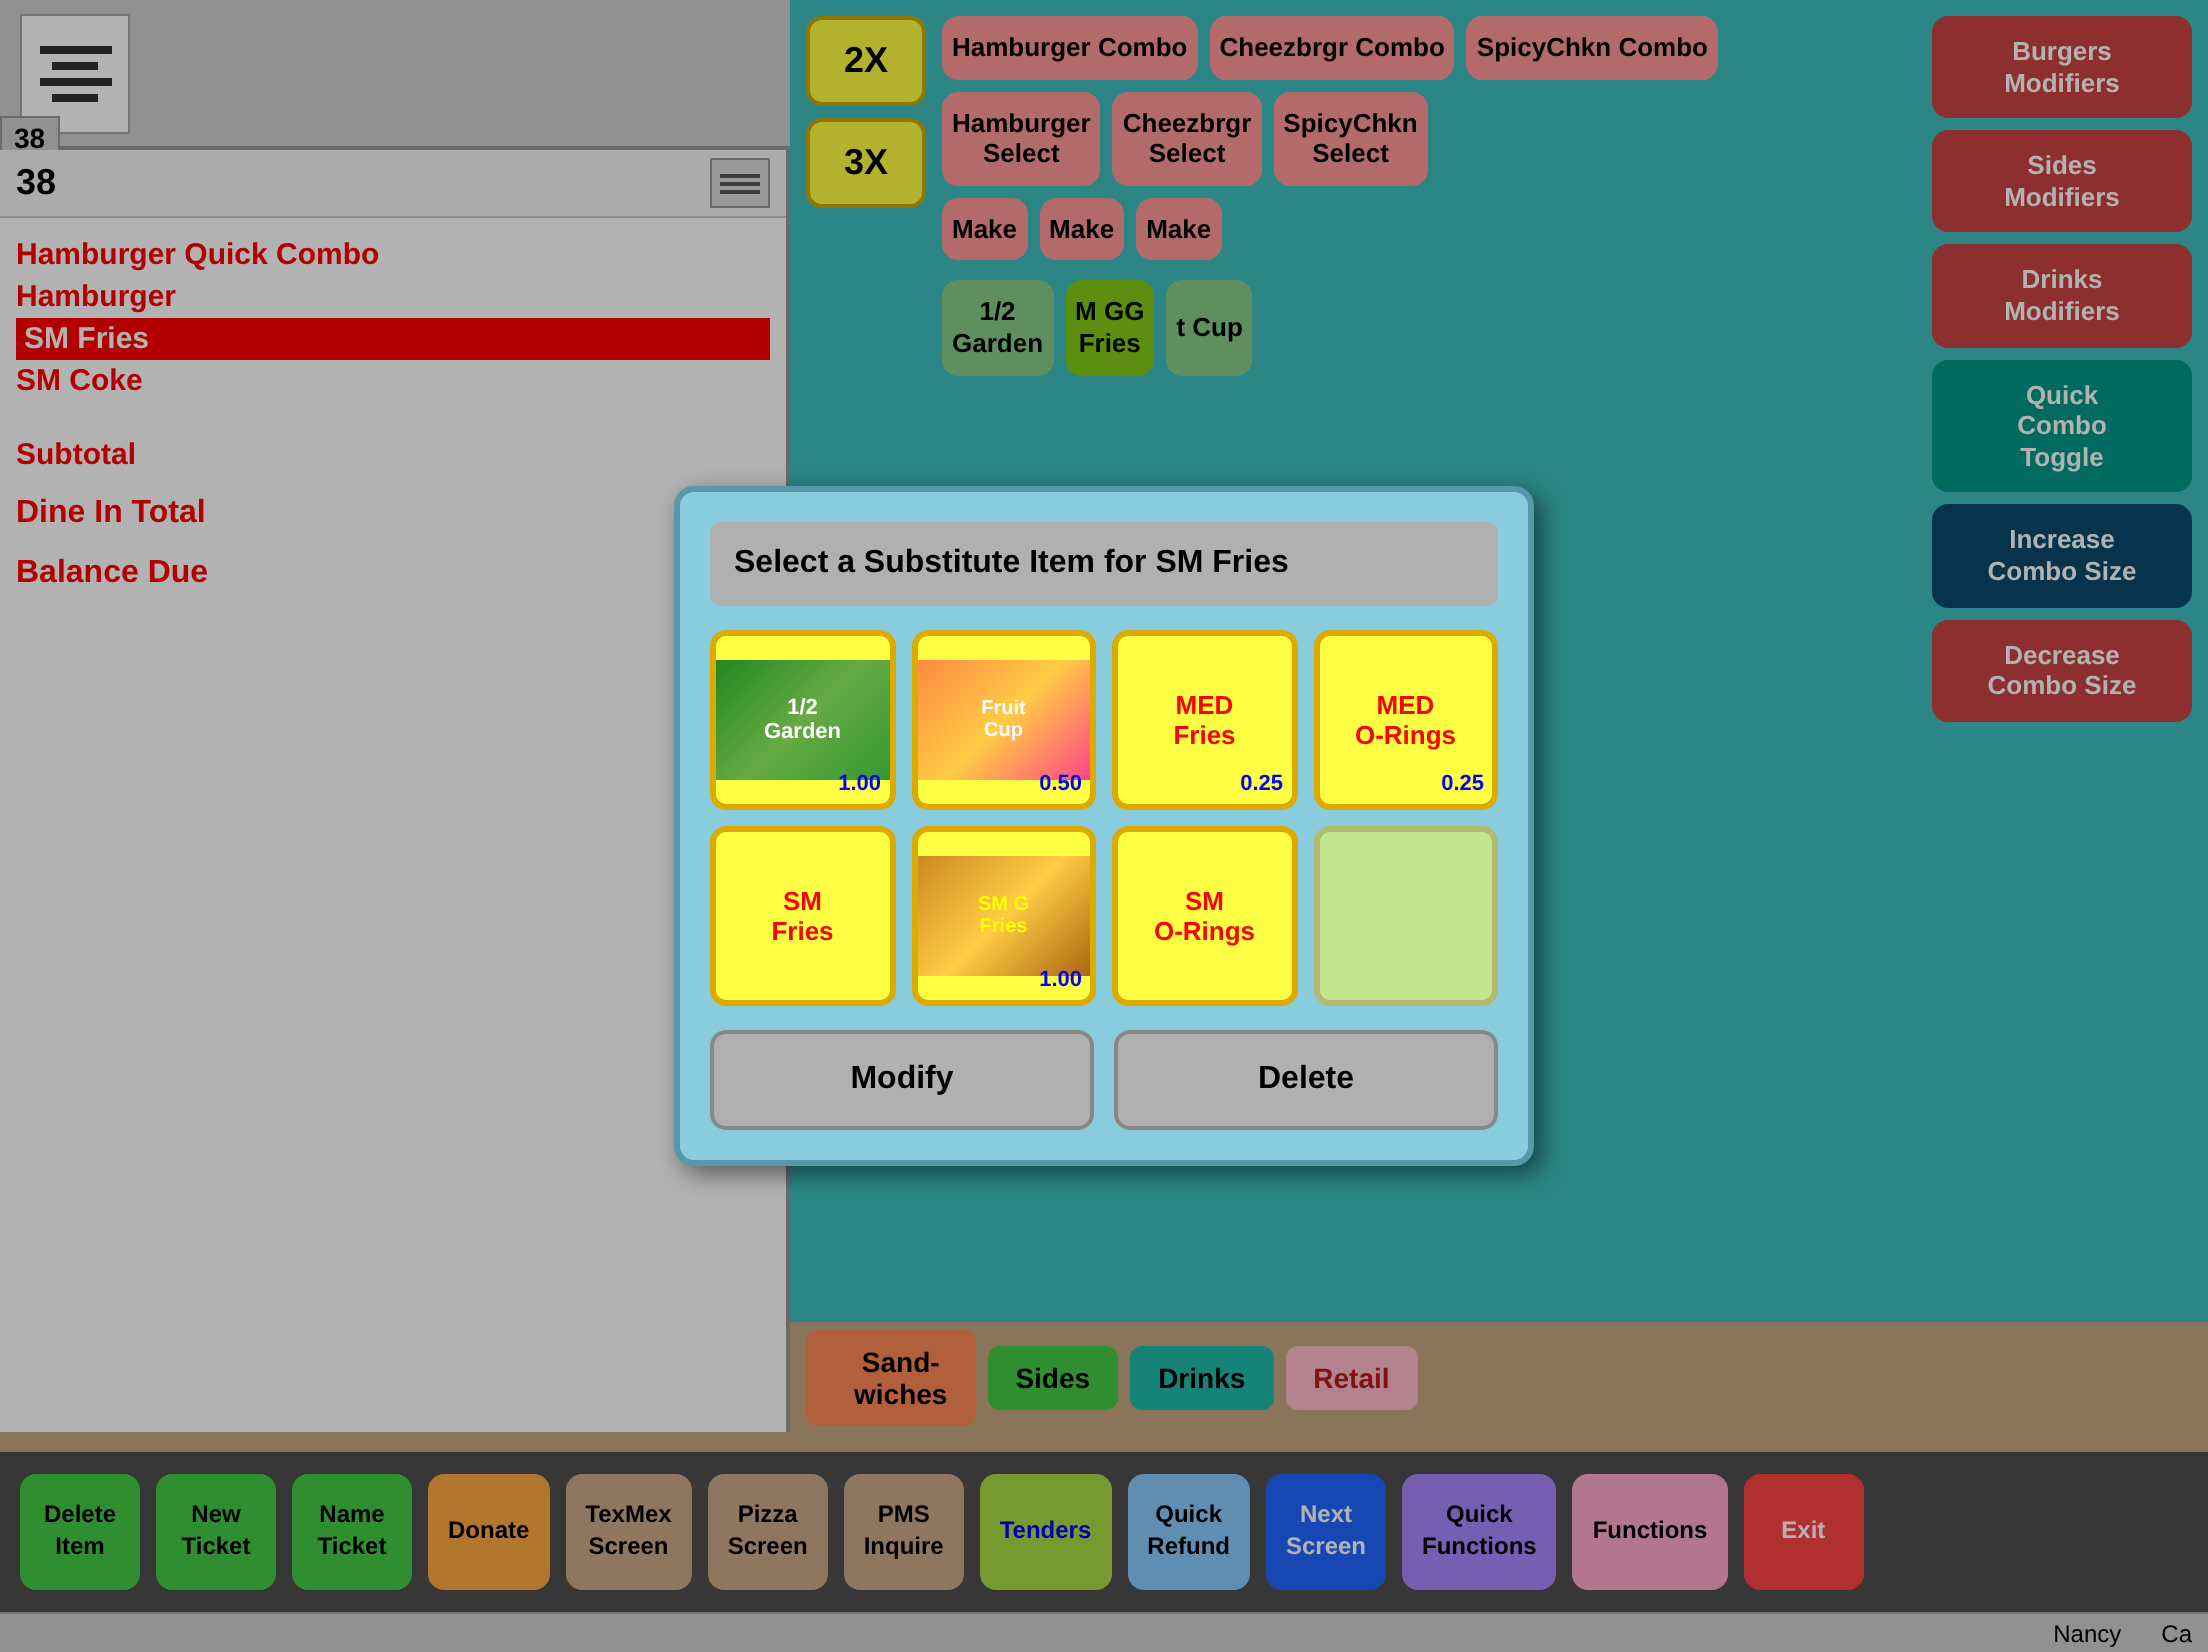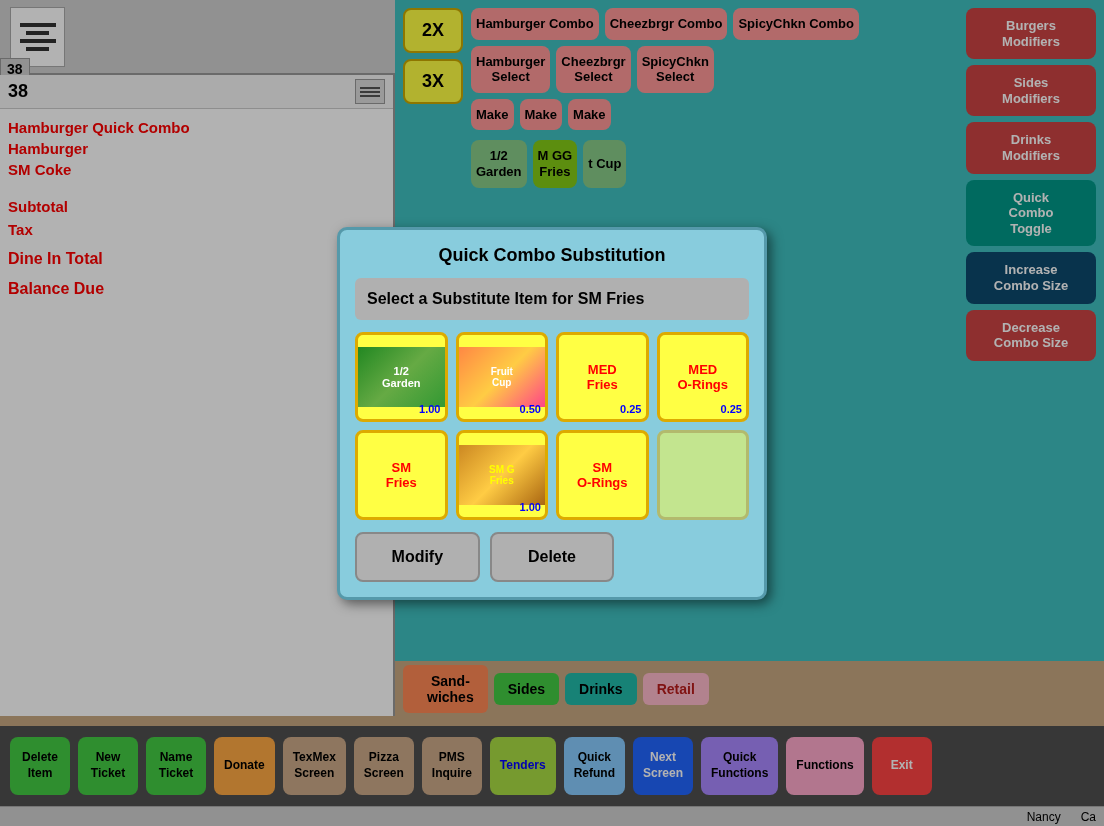--- a/index.html
+++ b/index.html
@@ -319,21 +319,21 @@
     }
     .modal-item-btn .price {
       position: absolute;
       bottom: 4px;
       right: 4px;
       font-size: 11px;
       color: blue;
     }
     .modal-action-row {
       display: grid;
-      grid-template-columns: repeat(3, 1fr);
+      grid-template-columns: repeat(2, 1fr);
       gap: 10px;
     }
     .modal-action-btn {
       background: #b0b0b0;
       border: 2px solid #888;
       border-radius: 8px;
       padding: 14px;
       font-size: 16px;
       font-weight: bold;
       cursor: pointer;
@@ -388,24 +388,24 @@
     <input id="ticket-input" type="text" value="38" style="">
     <div id="ticket-icon-btn">
       <div class="icon-line"></div>
       <div class="icon-line"></div>
       <div class="icon-line"></div>
     </div>
   </div>
   <div id="order-items">
     <div class="order-item">Hamburger Quick Combo</div>
     <div class="order-item">Hamburger</div>
+    <div class="order-item selected">SM Fries</div>
     <div class="order-item">SM Coke</div>
     <div class="order-totals">
       <div class="total-row">Subtotal</div>
-      <div class="total-row">Tax</div>
       <div class="total-row big">Dine In Total</div>
       <div class="total-row big">Balance Due</div>
     </div>
   </div>
 </div>
 
 <div id="menu-area">
 
   <div style="position:absolute; top:8px; left:8px; display:flex; flex-direction:column; gap:6px; width:60px;">
     <button class="multiplier-btn">2X</button>
@@ -475,21 +475,20 @@
   <button class="action-btn red">Exit</button>
 </div>
 
 <div id="status-bar">
   <span>Nancy</span>
   <span>Ca</span>
 </div>
 
 <div id="modal-overlay">
   <div id="modal">
-    <div id="modal-title">Quick Combo Substitution</div>
     <div id="modal-subtitle-box">Select a Substitute Item for SM Fries</div>
 
     <div class="modal-item-grid">
 
       <button class="modal-item-btn">
         <div class="food-item-garden">
           <span style="font-size:11px; color:white;">1/2<br>Garden</span>
         </div>
         <span class="price">1.00</span>
       </button>

